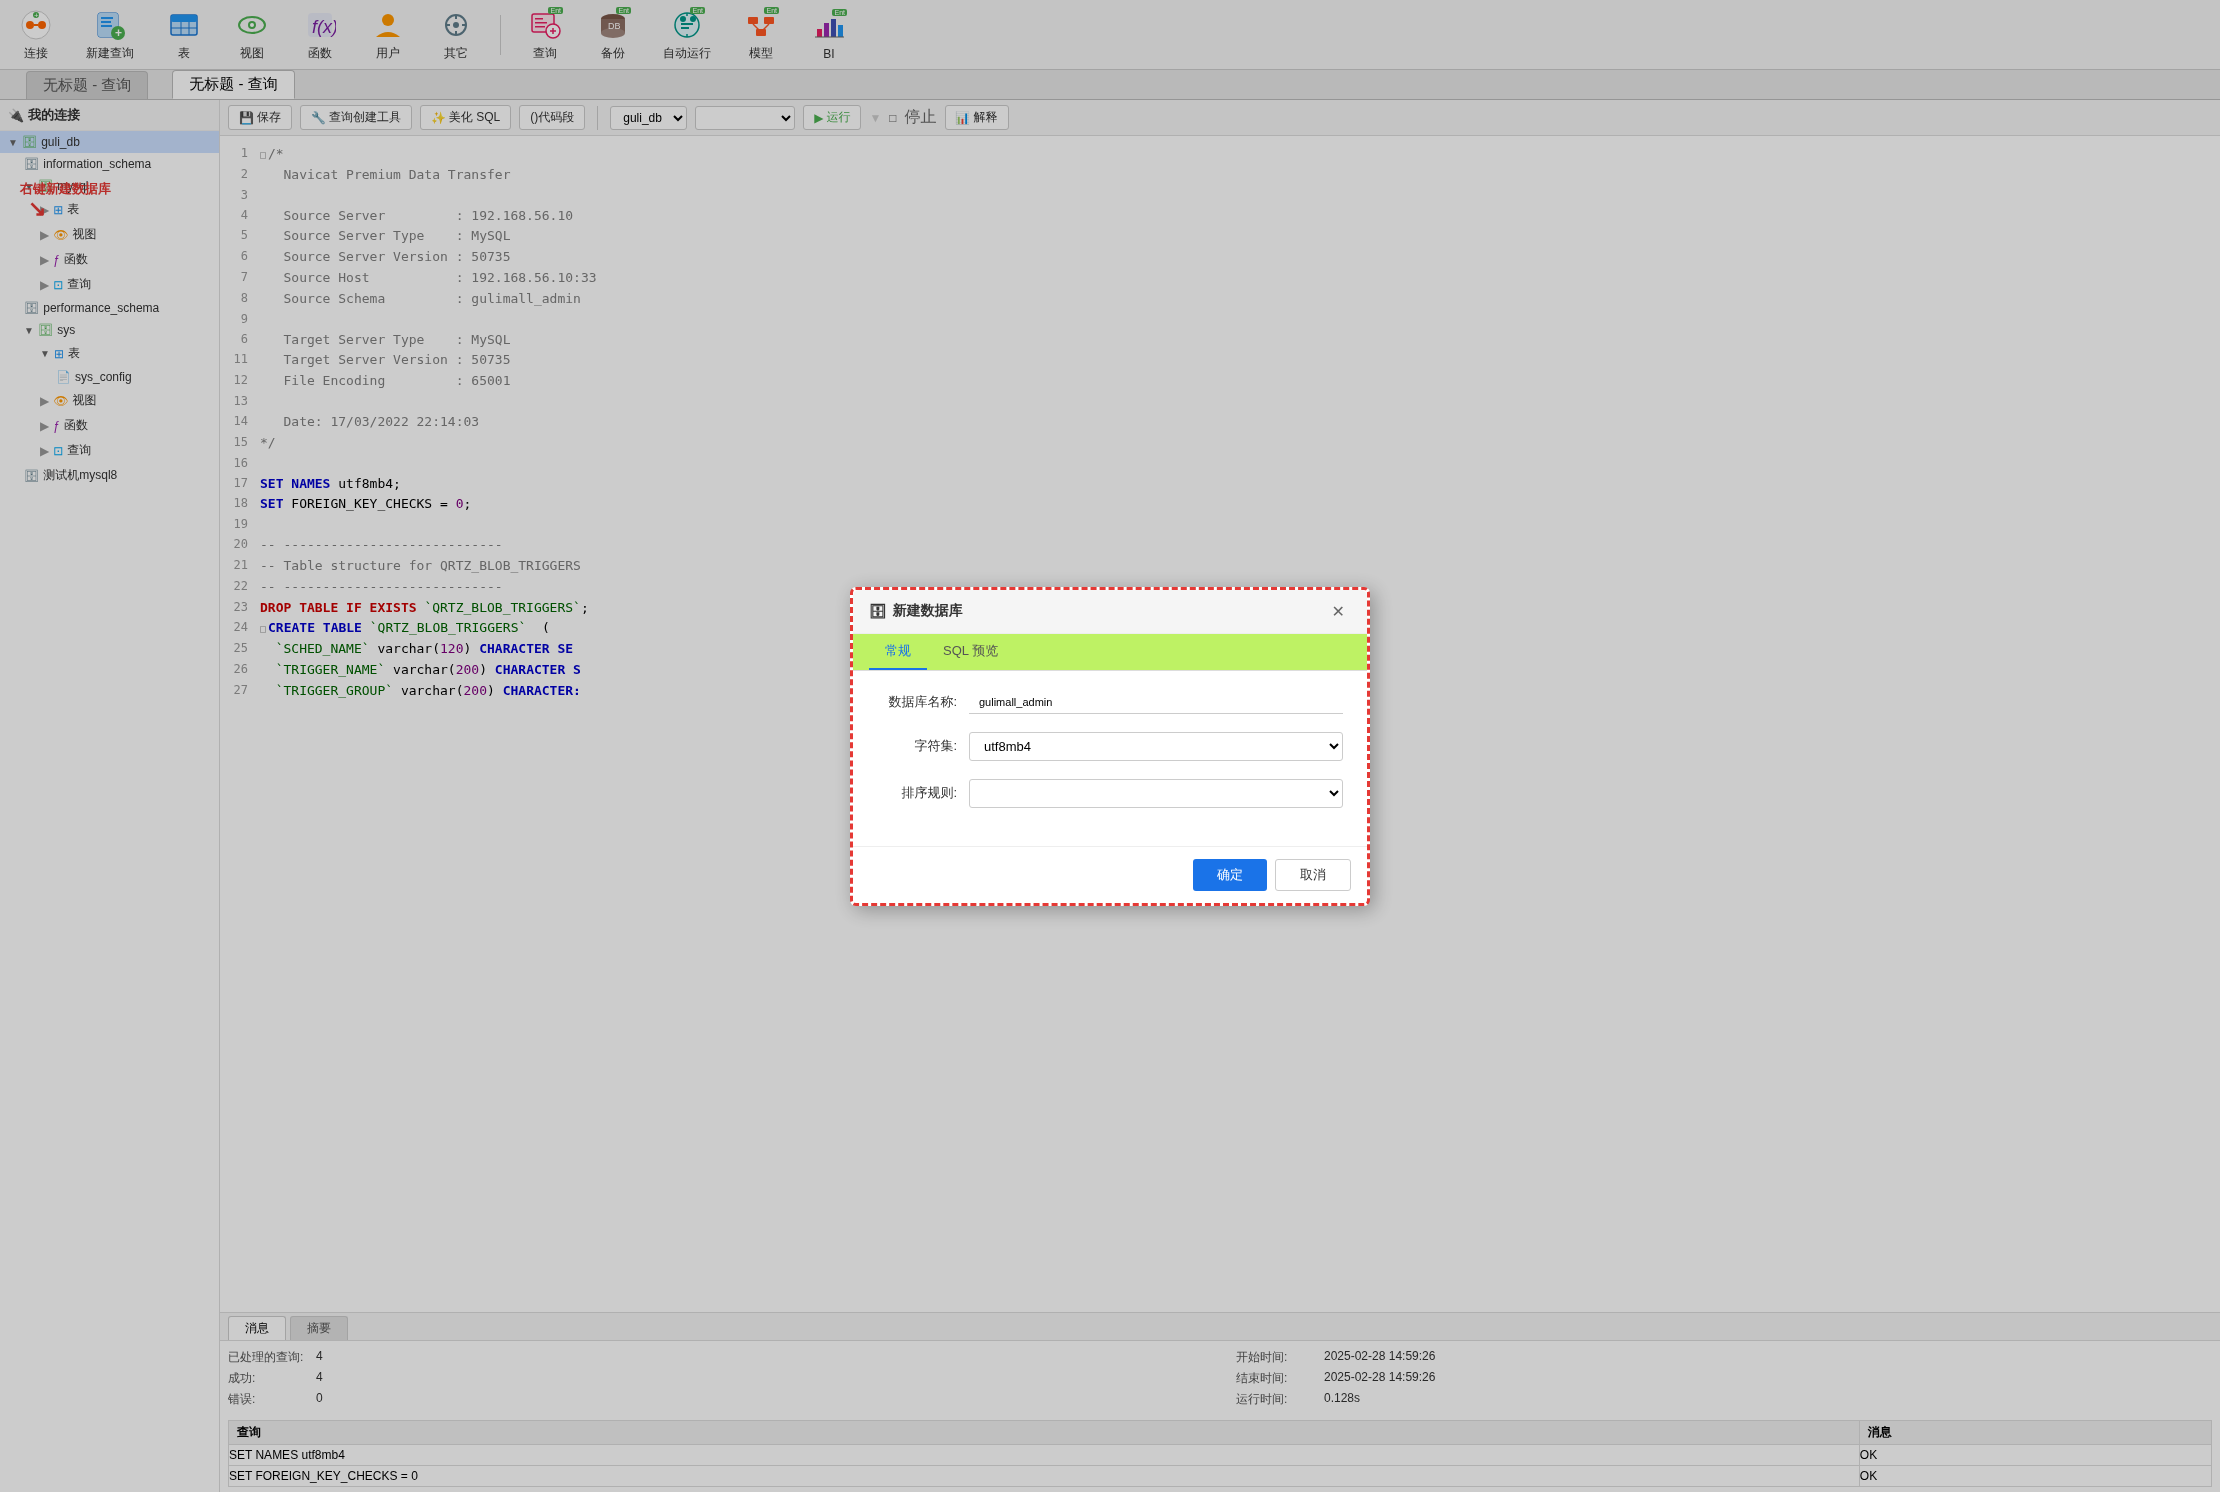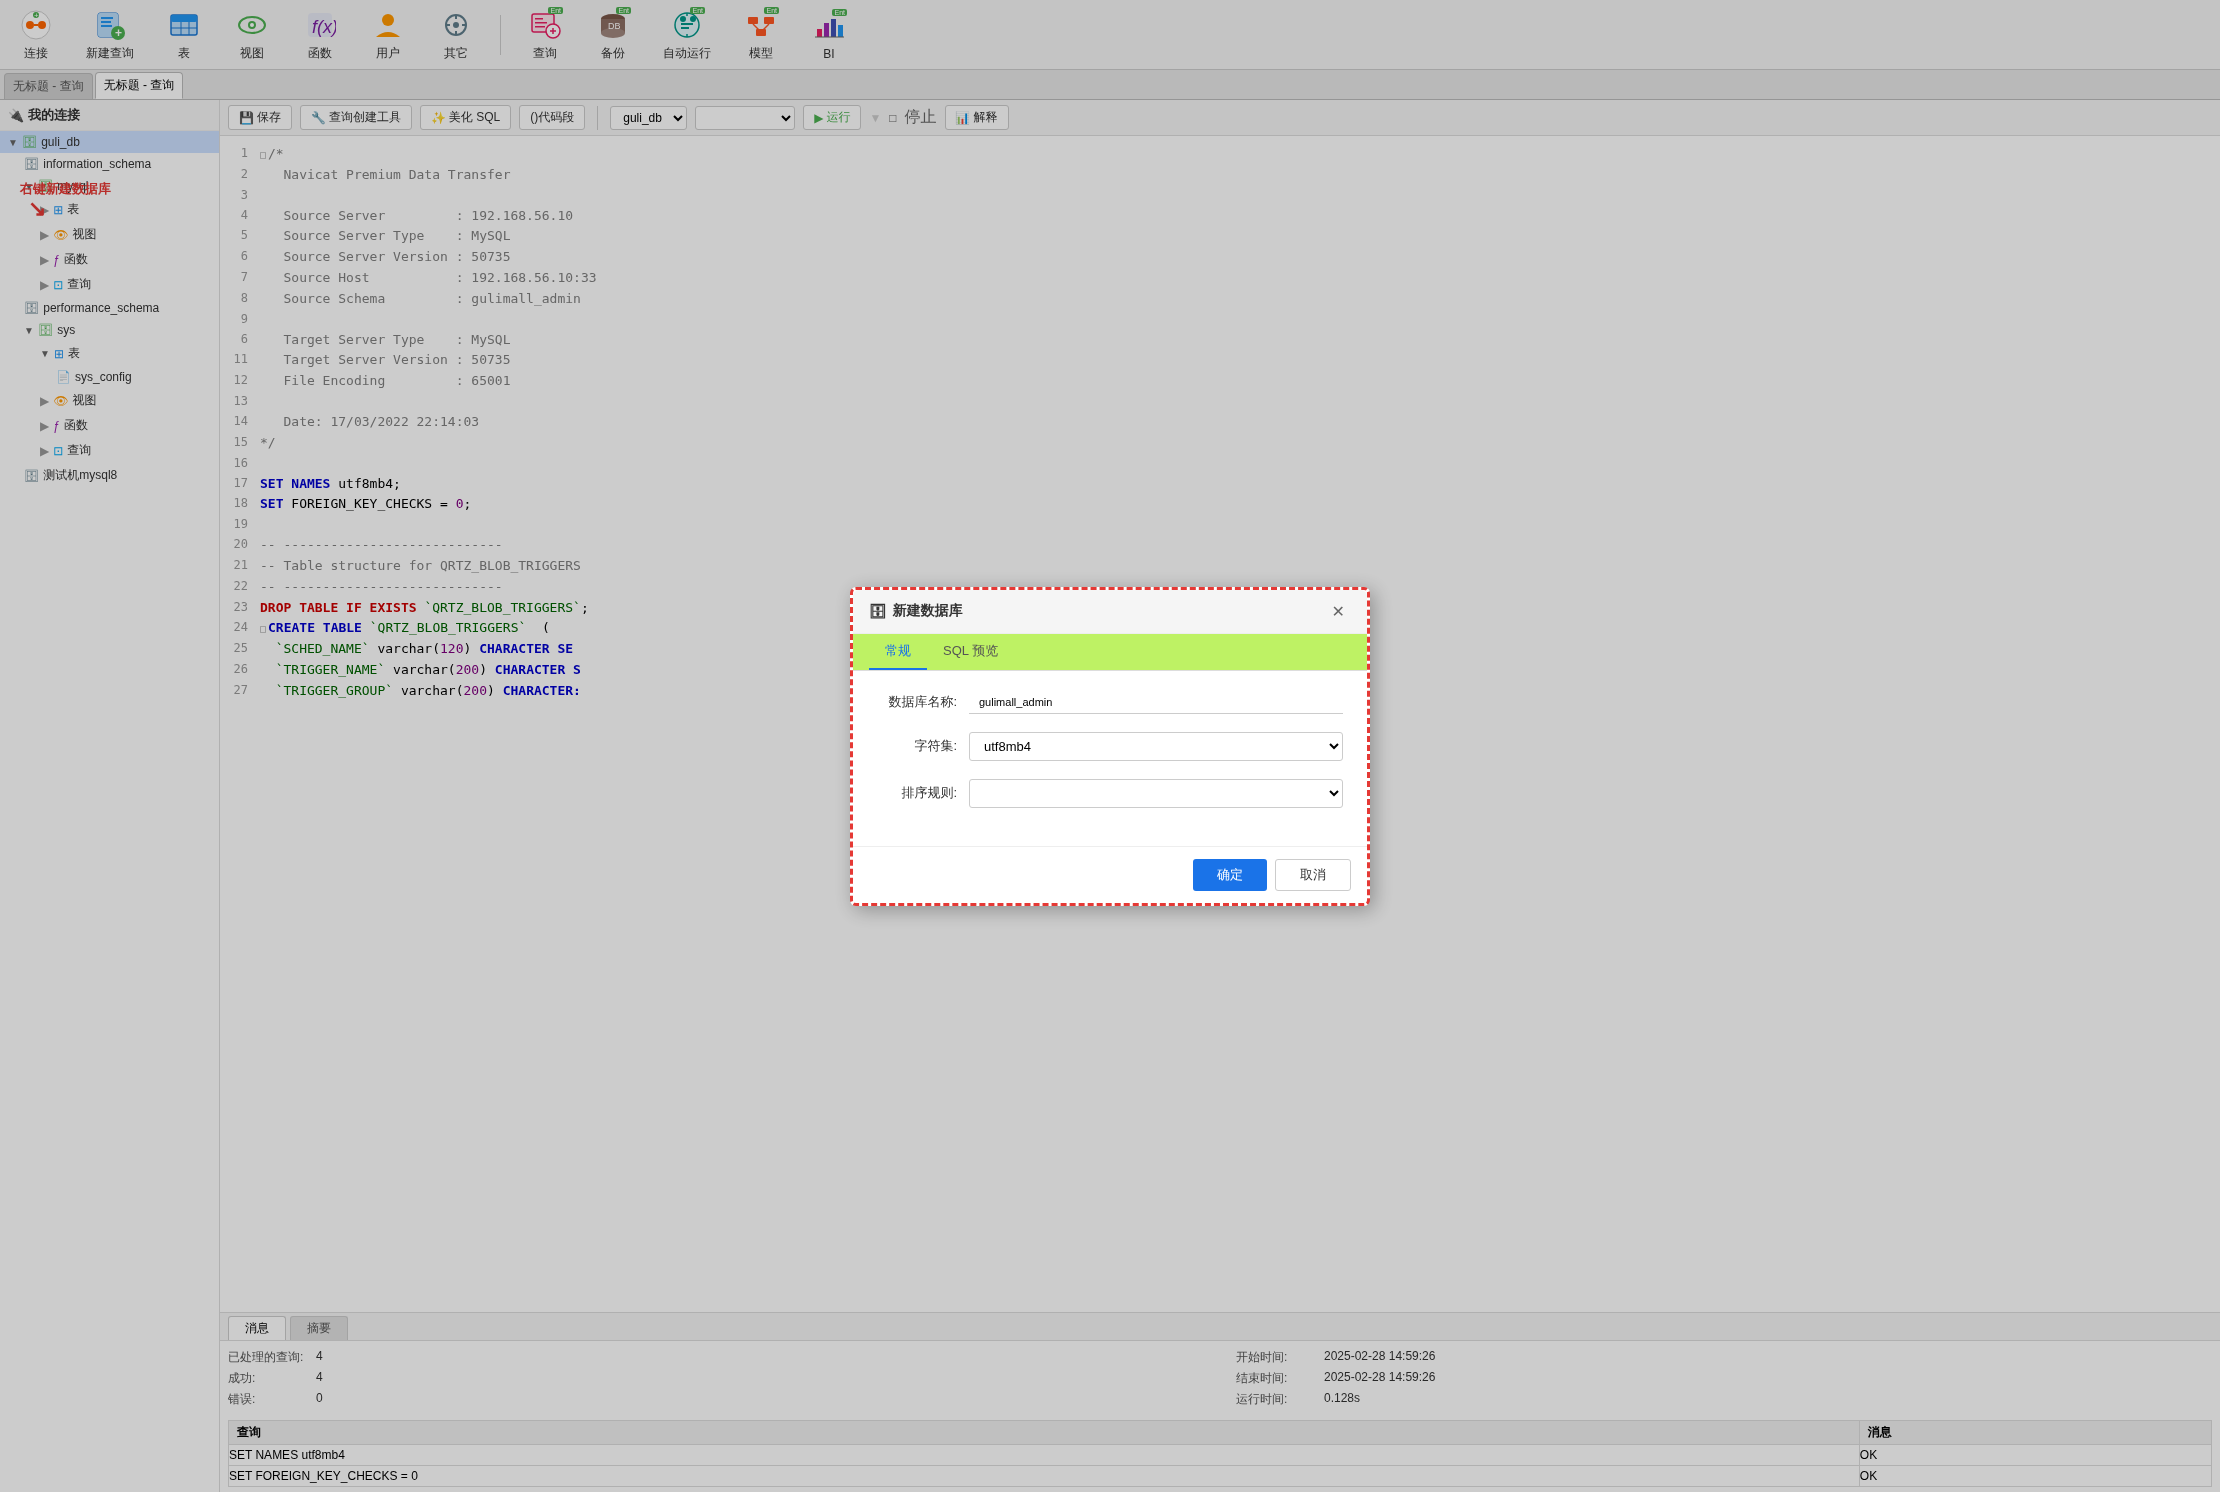--- a/index.html
+++ b/index.html
@@ -18,23 +18,23 @@
     }
     .toolbar-icon { width: 36px; height: 36px; display: flex; align-items: center; justify-content: center; }
     .toolbar-label { font-size: 12px; color: #333; white-space: nowrap; }
 
     
     .tabbar {
       display: flex; background: #e8e8e8; border-bottom: 1px solid #bbb;
       height: 30px; align-items: flex-end; padding: 0 4px;
     }
     .tab {
-      padding: 4px 8px; background: #d0d0d0; border: 1px solid #bbb;
-      border-bottom: none; border-radius: 4px 4px 0 0; font-size: 12px;
-      cursor: pointer; margin-right: 2px; color: #555;
+      padding: 4px 16px; background: #d0d0d0; border: 1px solid #bbb;
+      border-bottom: none; border-radius: 4px 4px 0 0; font-size: 15px;
+      cursor: pointer; margin-right: 2px; color: #555; margin-left: 22px;
     }
     .tab.active { background: #fff; color: #000; border-bottom: 1px solid #fff; }
 
     
     .main-layout { display: flex; height: calc(100vh - 100px); }
 
     
     .sidebar {
       width: 220px; background: #fff; border-right: 1px solid #ddd;
       overflow-y: auto; flex-shrink: 0;

